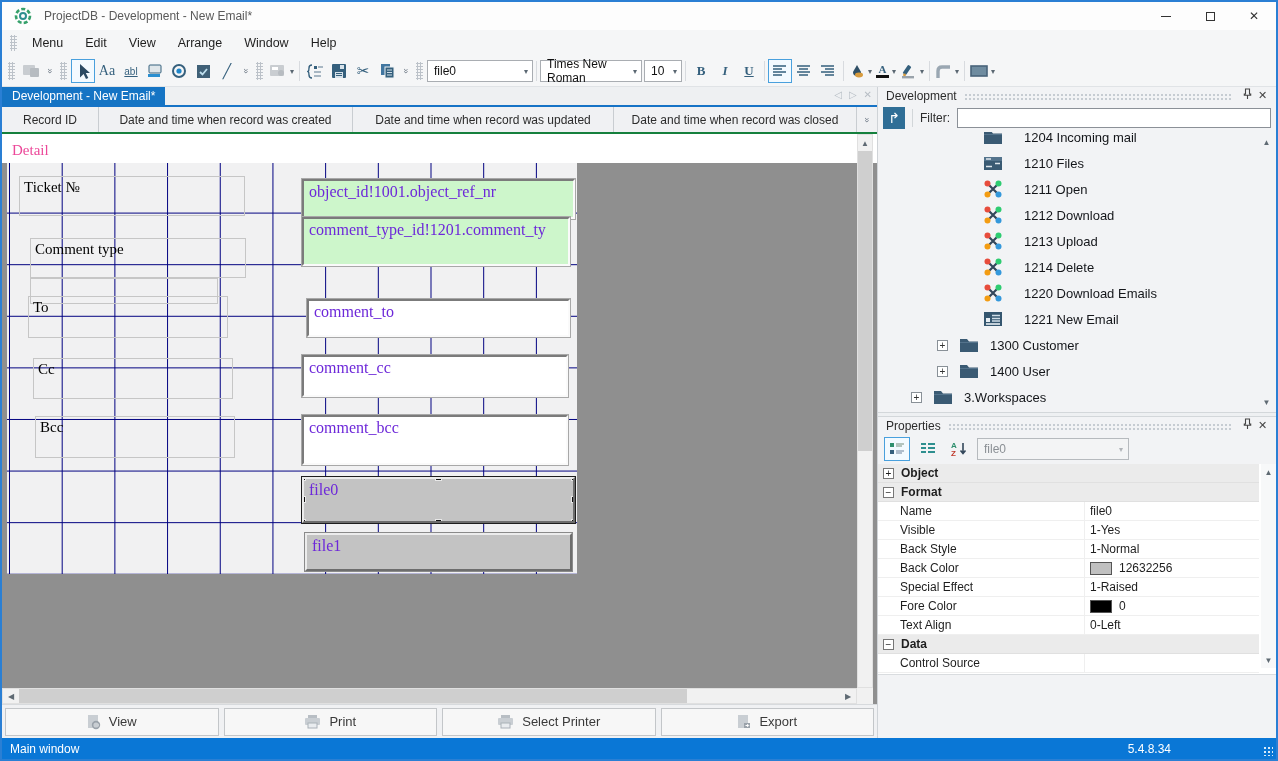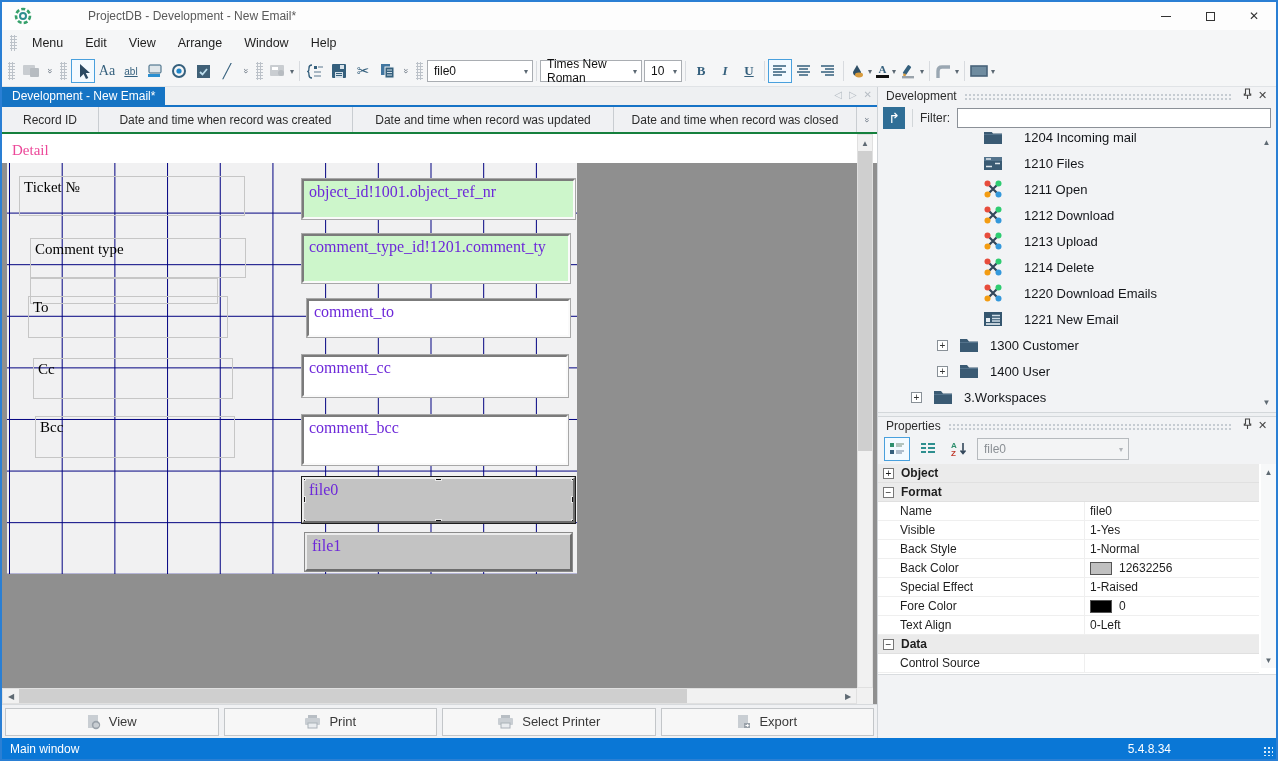--- a/index.html
+++ b/index.html
@@ -2,21 +2,21 @@
 <html><head>
 <meta charset="utf-8">
 <style>
   * { box-sizing: border-box; margin: 0; padding: 0; }
   html,body { width:1278px; height:761px; }
   body { font-family:"Liberation Sans",sans-serif; background:#e8e8e8; }
 
   .window { width:1278px; height:761px; border:2px solid #2a7fd4; display:flex; flex-direction:column; background:#f5f6f7; position:relative; overflow:hidden; }
 
   
-  .titlebar { height:28px; display:flex; align-items:center; background:#fdfdfd; flex:0 0 auto;gap:44px; }
+  .titlebar { height:28px; display:flex; align-items:center; background:#fdfdfd; flex:0 0 auto; }
   .appicon { margin-left:12px; width:18px; height:18px; }
   .apptitle { margin-left:12px; font-size:12px; color:#5a5a5a; }
   .winbtns { margin-left:auto; display:flex; height:100%; }
   .wbtn { width:44px; height:100%; display:flex; align-items:center; justify-content:center; color:#333; font-size:12px; }
   .glyph-min { width:10px; height:1px; background:#333; display:block; }
   .glyph-max { width:9px; height:9px; border:1px solid #333; display:block; }
 
   
   .menubar { height:26px; display:flex; align-items:center; background:#f5f6f7; font-size:12.5px; color:#1e1e1e; flex:0 0 auto; }
   .mgrip { width:7px; height:16px; margin:0 4px 0 8px; background-image:radial-gradient(#bcc2c9 1px,transparent 1.1px); background-size:3px 3px; }
@@ -364,21 +364,21 @@
           <div class="gridarea"></div>
 
           <div class="lblbox" style="left:17px;top:13px;width:226px;height:40px">Ticket №</div>
           <div class="lblbox" style="left:28px;top:75px;width:216px;height:40px">Comment type</div>
           <div class="lblbox" style="left:28px;top:115px;width:188px;height:26px"></div>
           <div class="lblbox" style="left:26px;top:133px;width:200px;height:42px">To</div>
           <div class="lblbox" style="left:31px;top:195px;width:200px;height:41px">Cc</div>
           <div class="lblbox" style="left:33px;top:253px;width:200px;height:42px">Bcc</div>
 
           <div class="fld green" style="left:300px;top:16px;width:273px;height:40px">object_id!1001.object_ref_nr</div>
-          <div class="fld green" style="left:300px;top:71px;width:268px;height:49px">comment_type_id!1201.comment_ty</div>
+          <div class="fld green" style="left:300px;top:54px;width:268px;height:49px">comment_type_id!1201.comment_ty</div>
           <div class="fld white" style="left:305px;top:136px;width:263px;height:38px">comment_to</div>
           <div class="fld white" style="left:300px;top:192px;width:266px;height:42px">comment_cc</div>
           <div class="fld white" style="left:300px;top:252px;width:266px;height:50px">comment_bcc</div>
 
           <div class="fld gray selected" style="left:300px;top:314px;width:273px;height:46px">
             <span>file0</span>
             <span class="handle h-tl"></span>
             <span class="handle h-tc"></span>
             <span class="handle h-tr"></span>
             <span class="handle h-ml"></span>

